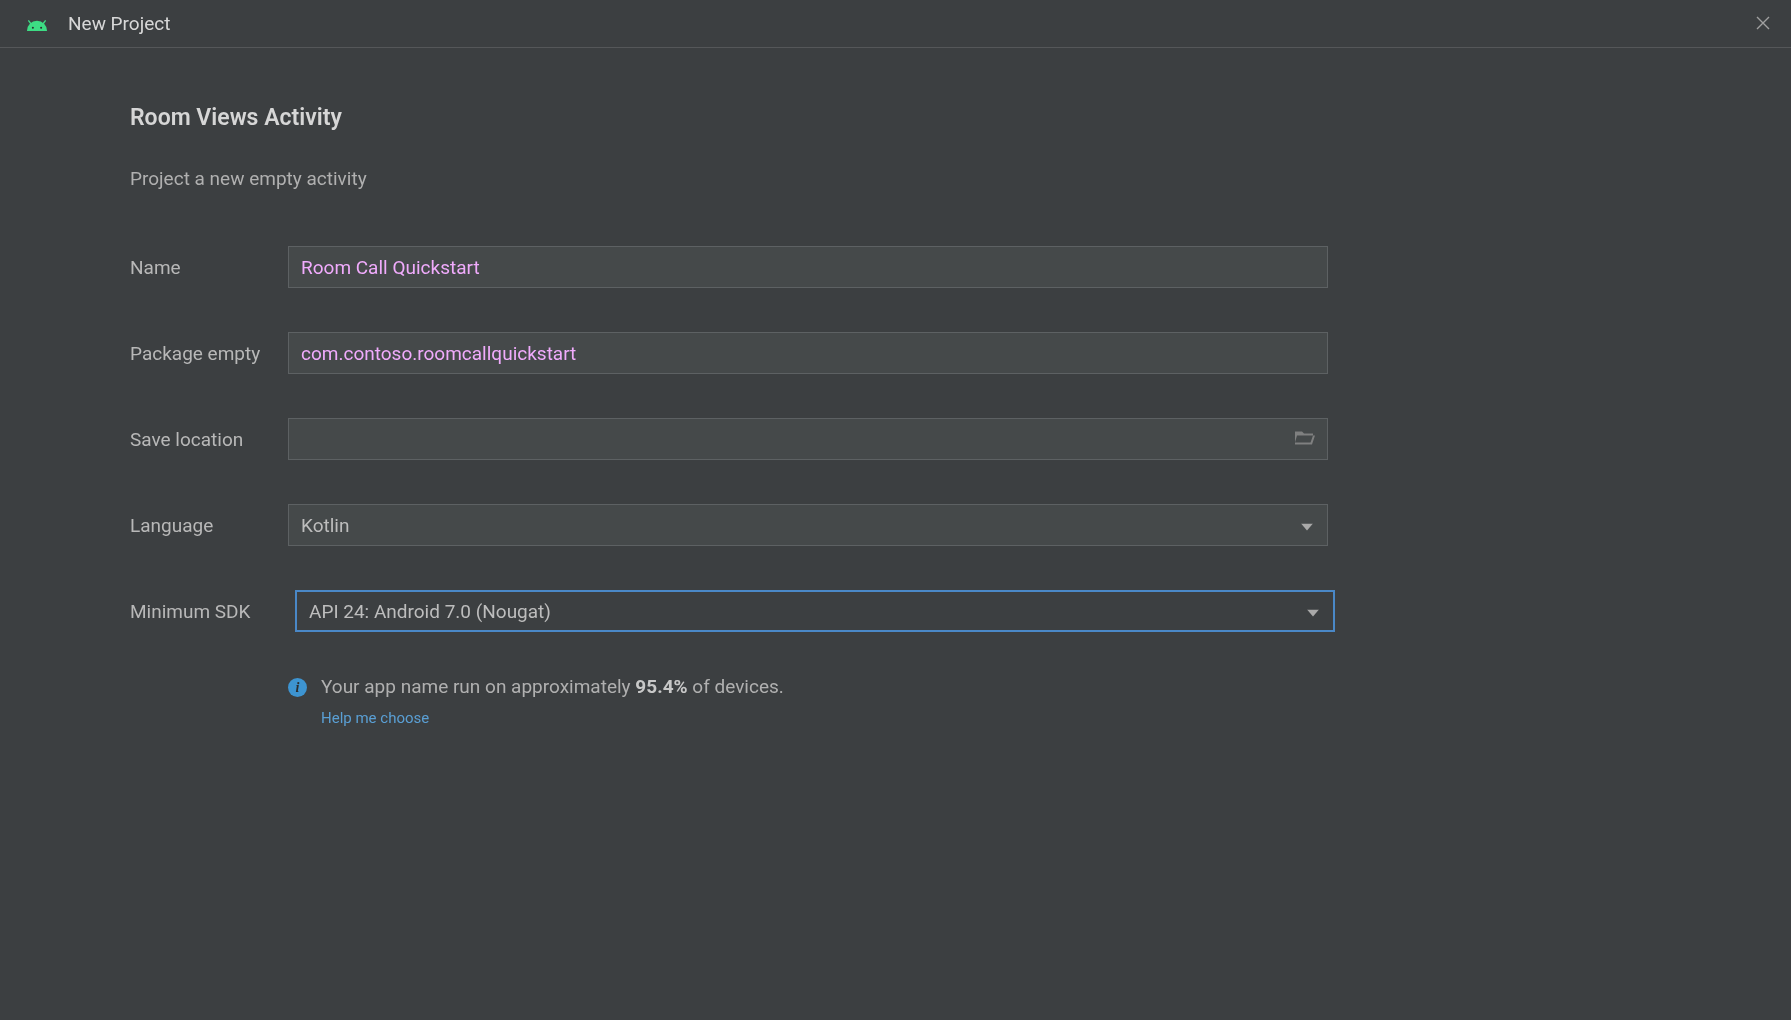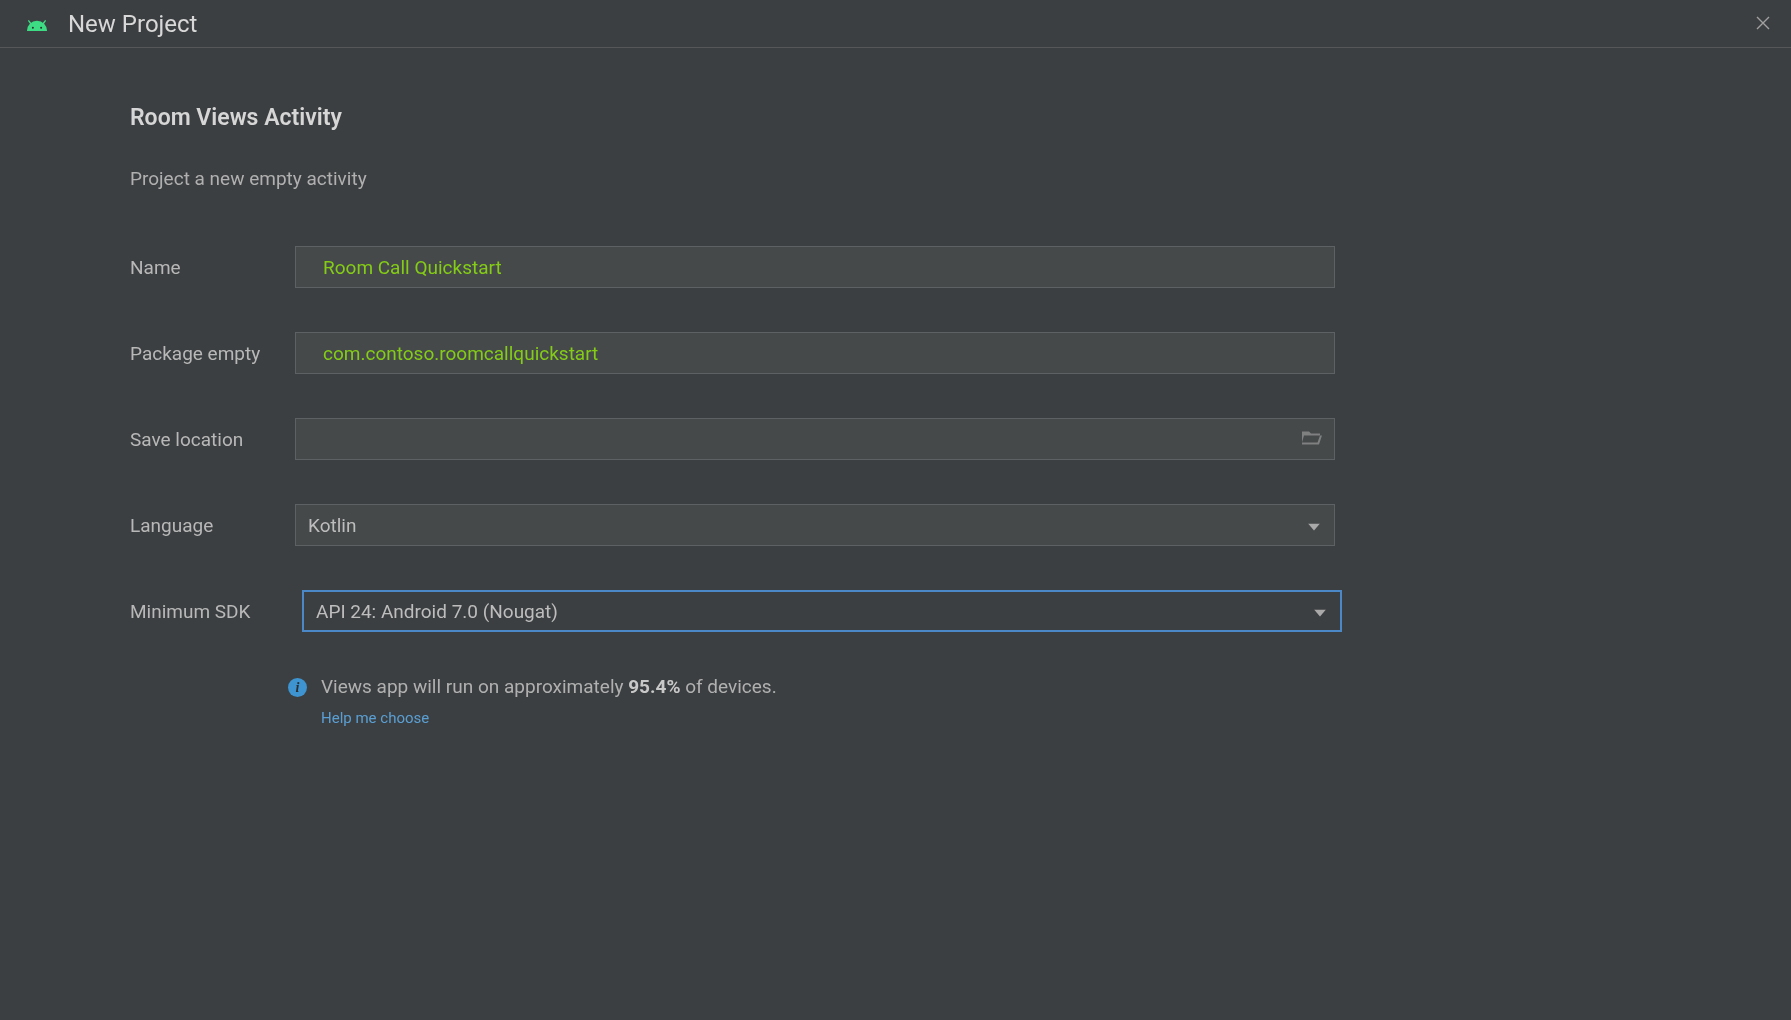--- a/index.html
+++ b/index.html
@@ -24,21 +24,21 @@
       position: relative;
     }
     .android-icon {
       width: 22px;
       height: 14px;
       margin-right: 20px;
       margin-left: 10px;
     }
     .titlebar-title {
       color: #d8d8d8;
-      font-size: 24px;
+      font-size: 19px;
       font-weight: 400;
     }
     .close-btn {
       position: absolute;
       right: 16px;
       top: 12px;
       width: 24px;
       height: 24px;
       display: flex;
       align-items: center;
@@ -62,21 +62,20 @@
     .page-subtitle {
       color: #b0b0b0;
       font-size: 19px;
       font-weight: 400;
       margin-bottom: 56px;
     }
     .form-row {
       display: flex;
       align-items: center;
       margin-bottom: 44px;
-      gap: 7px;
     }
     .form-label {
       width: 158px;
       color: #b8b8b8;
       font-size: 19px;
       font-weight: 400;
     }
     .form-field {
       flex: 0 0 1040px;
       height: 42px;
@@ -93,24 +92,23 @@
       border: 2px solid #4a88c7;
       background: #3c3f41;
       margin-left: 7px;
     }
     .form-field input {
       width: 100%;
       height: 100%;
       background: transparent;
       border: none;
       outline: none;
-      color: #84cc16;
+      color: #f0abfc;
       font-size: 19px;
       font-family: inherit;
-      margin-left: 15px;
     }
     .dropdown-arrow {
       position: absolute;
       right: 14px;
       top: 50%;
       transform: translateY(-50%);
       color: #a9a9a9;
     }
     .dropdown-arrow svg {
       width: 12px;
@@ -243,18 +241,18 @@
           <path d="M 0 0 L 12 0 L 6 7 Z" fill="currentColor"></path>
         </svg>
       </span>
     </div>
   </div>
 
   <div class="info-section">
     <span class="info-icon">i</span>
     <div>
       <span class="info-text">
-        <span>Views app will run on approximately </span><span class="bold">95.4%</span><span> of devices.</span>
+        <span>Your app name run on approximately </span><span class="bold">95.4%</span><span> of devices.</span>
       </span>
       <a class="help-link">Help me choose</a>
     </div>
   </div>
 </div>
 
 </body></html>

